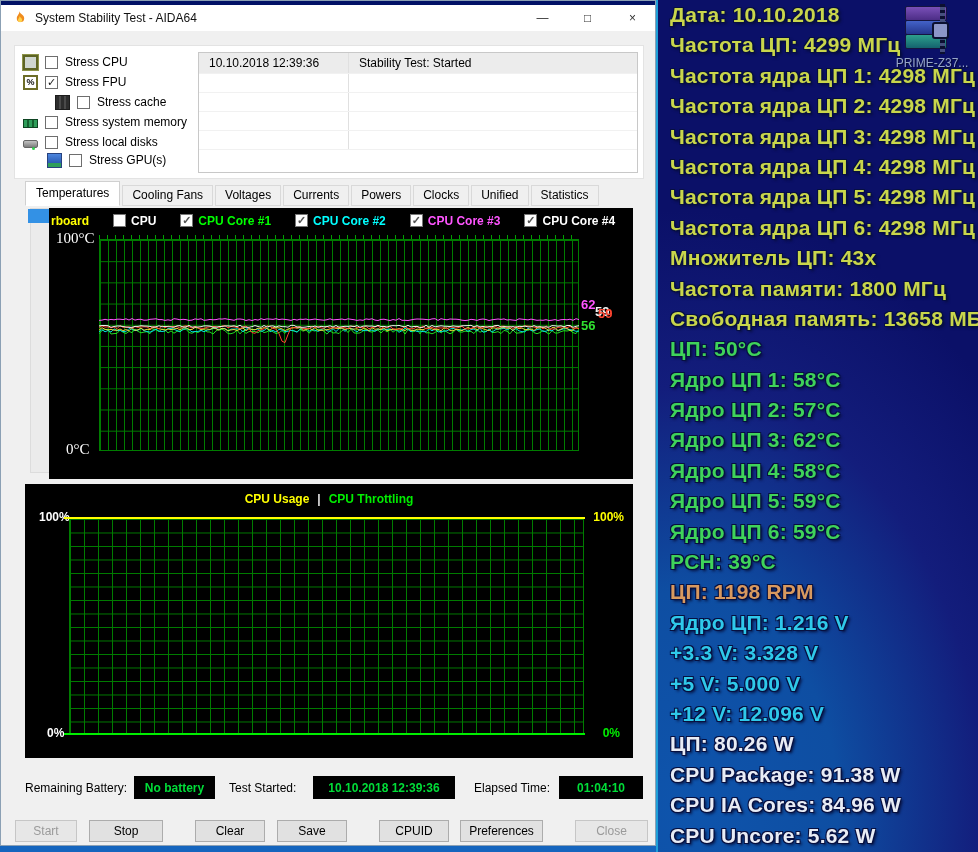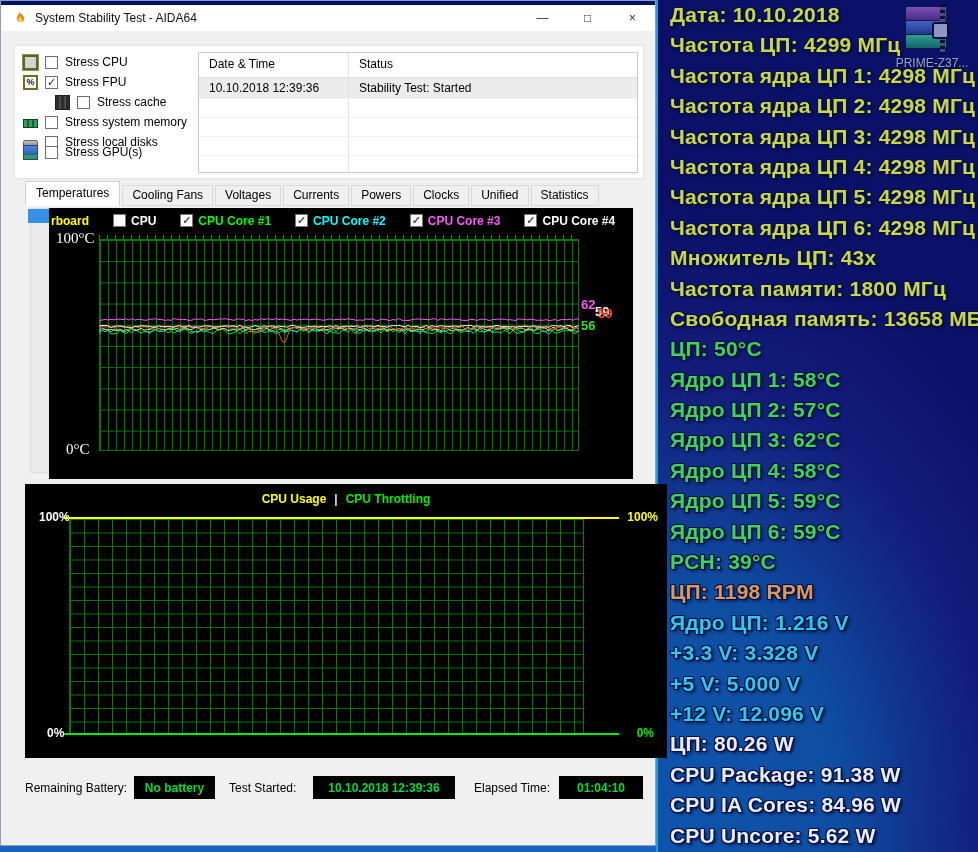--- a/index.html
+++ b/index.html
@@ -89,21 +89,21 @@
      border:1px solid #007c00;box-sizing:border-box;
      background-image:linear-gradient(to right,#007c00 1px,transparent 1px),
                       linear-gradient(to bottom,#007c00 1px,transparent 1px);
      background-size:8px 21.2px;}
   #temp-svg{position:absolute;left:50px;top:31px;}
   .vlab{position:absolute;font-size:13px;font-weight:bold;}
   .vl1{left:532px;top:89px;} .vl2{left:549px;top:98px;} .vl3{left:532px;top:110px;}
   .vl-ghost{text-shadow:-3px -2px 0 rgba(255,255,255,.95);}
 
   
-  .usagegraph{position:absolute;left:24px;top:453px;width:608px;height:274px;background:#000;padding-left:34px;}
+  .usagegraph{position:absolute;left:24px;top:453px;width:608px;height:274px;background:#000;}
   .utitle{position:absolute;left:0;top:8px;width:100%;display:flex;justify-content:center;gap:8px;
           font-size:12px;font-weight:bold;}
   .uplot{position:absolute;left:44px;top:64px;width:515px;height:216px;
      border:1px solid #007c00;box-sizing:border-box;
      background-image:linear-gradient(to right,#007c00 1px,transparent 1px),
                       linear-gradient(to bottom,#007c00 1px,transparent 1px);
      background-size:14px 13.5px;}
   .uplot{top:34px;height:216px;}
   .uline{position:absolute;height:2px;}
   .uline.top{left:39px;right:48px;top:33px;}
@@ -214,31 +214,27 @@
             <div class="stress-row" style="top: 66px;">
               <div class="sicon i-mem"></div>
               <div class="cb"></div>
               <span class="stress-label">Stress system memory</span>
             </div>
             <div class="stress-row" style="top: 86px;">
               <div class="sicon i-disk"></div>
               <div class="cb"></div>
               <span class="stress-label">Stress local disks</span>
             </div>
-            <div class="stress-row" style="top: 96px;">
+            <div class="stress-row" style="top: 104px; margin-left: 24px;">
               <div class="sicon i-gpu"></div>
               <div class="cb"></div>
               <span class="stress-label">Stress GPU(s)</span>
             </div>
           </div>
         <div class="logtable">
-          <div class="lt-head">
-            <div class="lt-c1">Date &amp; Time</div>
-            <div class="lt-c2">Status</div>
-          </div>
           <div id="log-rows">
               <div class="lt-row hl">
                 <div class="lt-c1">10.10.2018 12:39:36</div>
                 <div class="lt-c2">Stability Test: Started</div>
               </div>
               <div class="lt-row empty">
                 <div class="lt-c1"></div>
                 <div class="lt-c2"></div>
               </div>
               <div class="lt-row empty">
@@ -335,16 +331,25 @@
 
       <div class="statusbar">
         <span class="sb-label lbl-batt">Remaining Battery:</span>
         <div class="led led-batt">No battery</div>
         <span class="sb-label lbl-start">Test Started:</span>
         <div class="led led-start">10.10.2018 12:39:36</div>
         <span class="sb-label lbl-elap">Elapsed Time:</span>
         <div class="led led-elap">01:04:10</div>
       </div>
 
+      <div class="btnrow" id="btnrow">
+          <div class="btn b-start disabled">Start</div>
+          <div class="btn b-stop">Stop</div>
+          <div class="btn b-clear">Clear</div>
+          <div class="btn b-save">Save</div>
+          <div class="btn b-cpuid">CPUID</div>
+          <div class="btn b-pref">Preferences</div>
+          <div class="btn b-close disabled">Close</div>
+        </div>
     </div>
   </div>
   <div class="deskstrip"></div>
 </div>
 
 </body></html>

